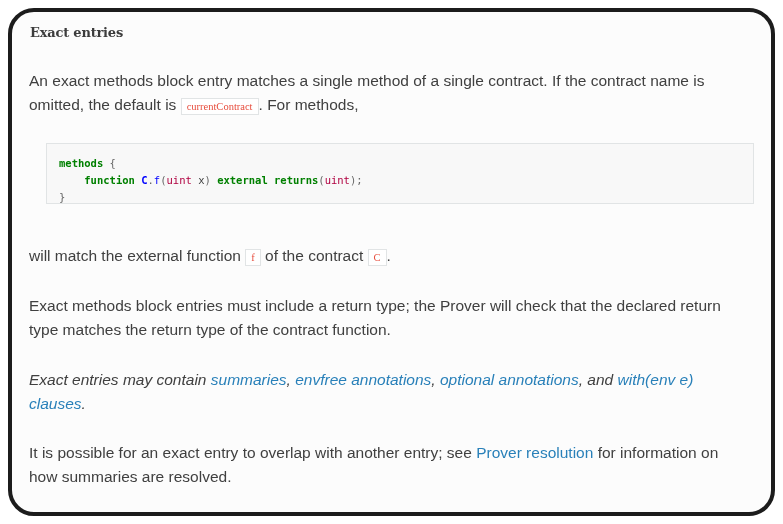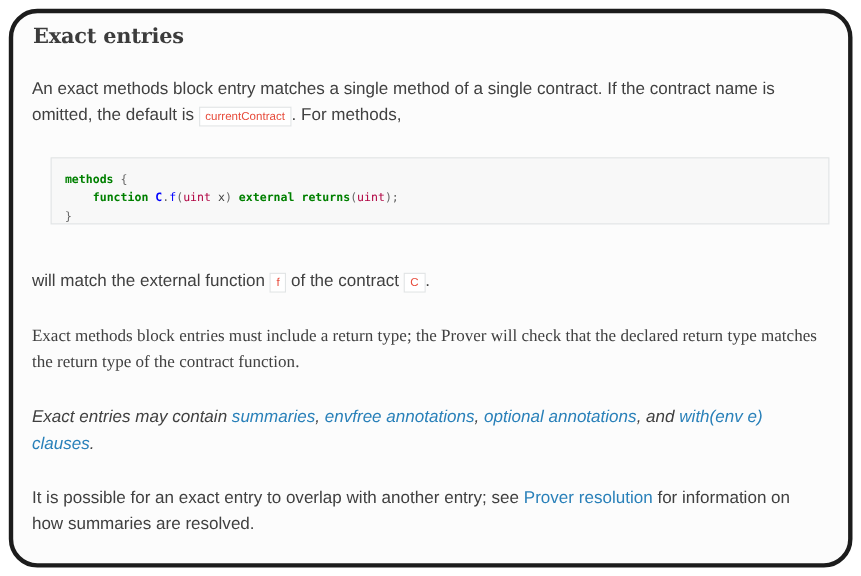--- a/index.html
+++ b/index.html
@@ -34,37 +34,37 @@
       font-size: 15.5px;
       line-height: 24px;
     }
     h2 {
       margin: 0;
       position: absolute;
       top: 9px;
       left: 1px;
       font-family: "DejaVu Serif", serif;
       font-weight: bold;
-      font-size: 19px;
+      font-size: 13px;
       color: #3c3c3c;
       letter-spacing: -0.2px;
     }
     p {
       margin: 0;
       position: absolute;
       left: 0;
       width: 715px;
     }
     .p1 { top: 57px; }
     .p2 { top: 232px; }
-    .p3 { top: 282px; font-family: Liberation Serif, serif; }
+    .p3 { top: 282px; }
     .p4 { top: 356px; font-style: italic; }
     .p5 { top: 429px; }
     code.inline {
-      font-family: Liberation Sans, sans-serif;
+      font-family: Liberation Serif, serif;
       font-size: 10.5px;
       color: #e74c3c;
       background: #ffffff;
       border: 1px solid #e1e4e5;
       padding: 2px 5px;
       white-space: nowrap;
     }
     a {
       color: #2980b9;
       text-decoration: none;

